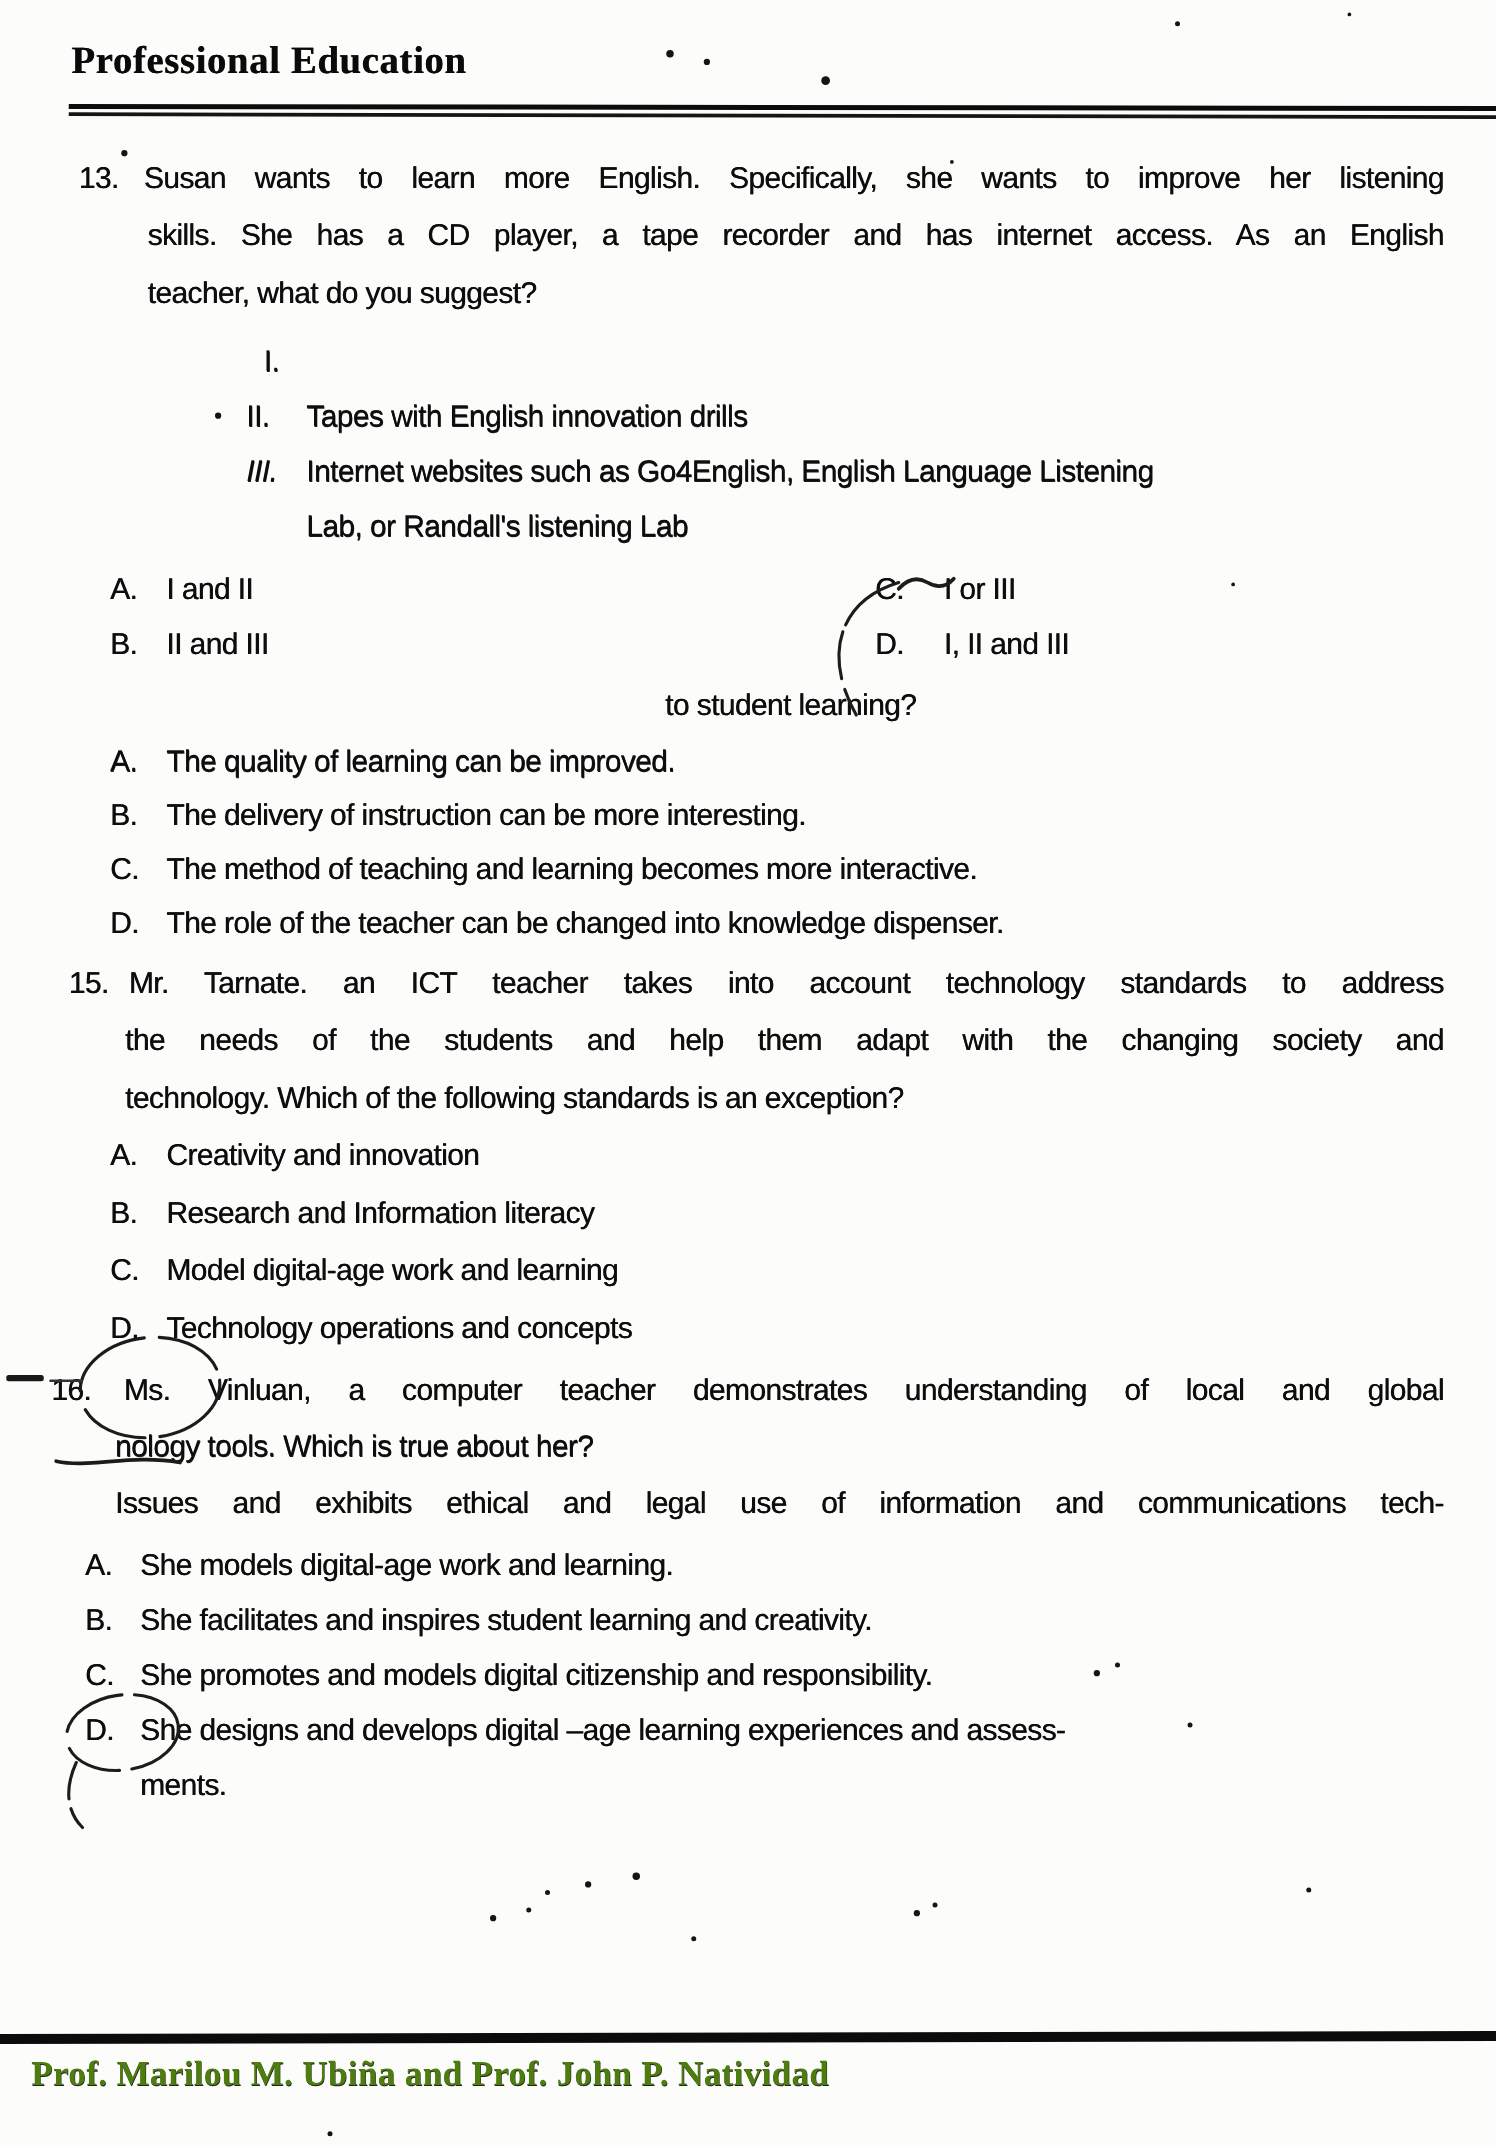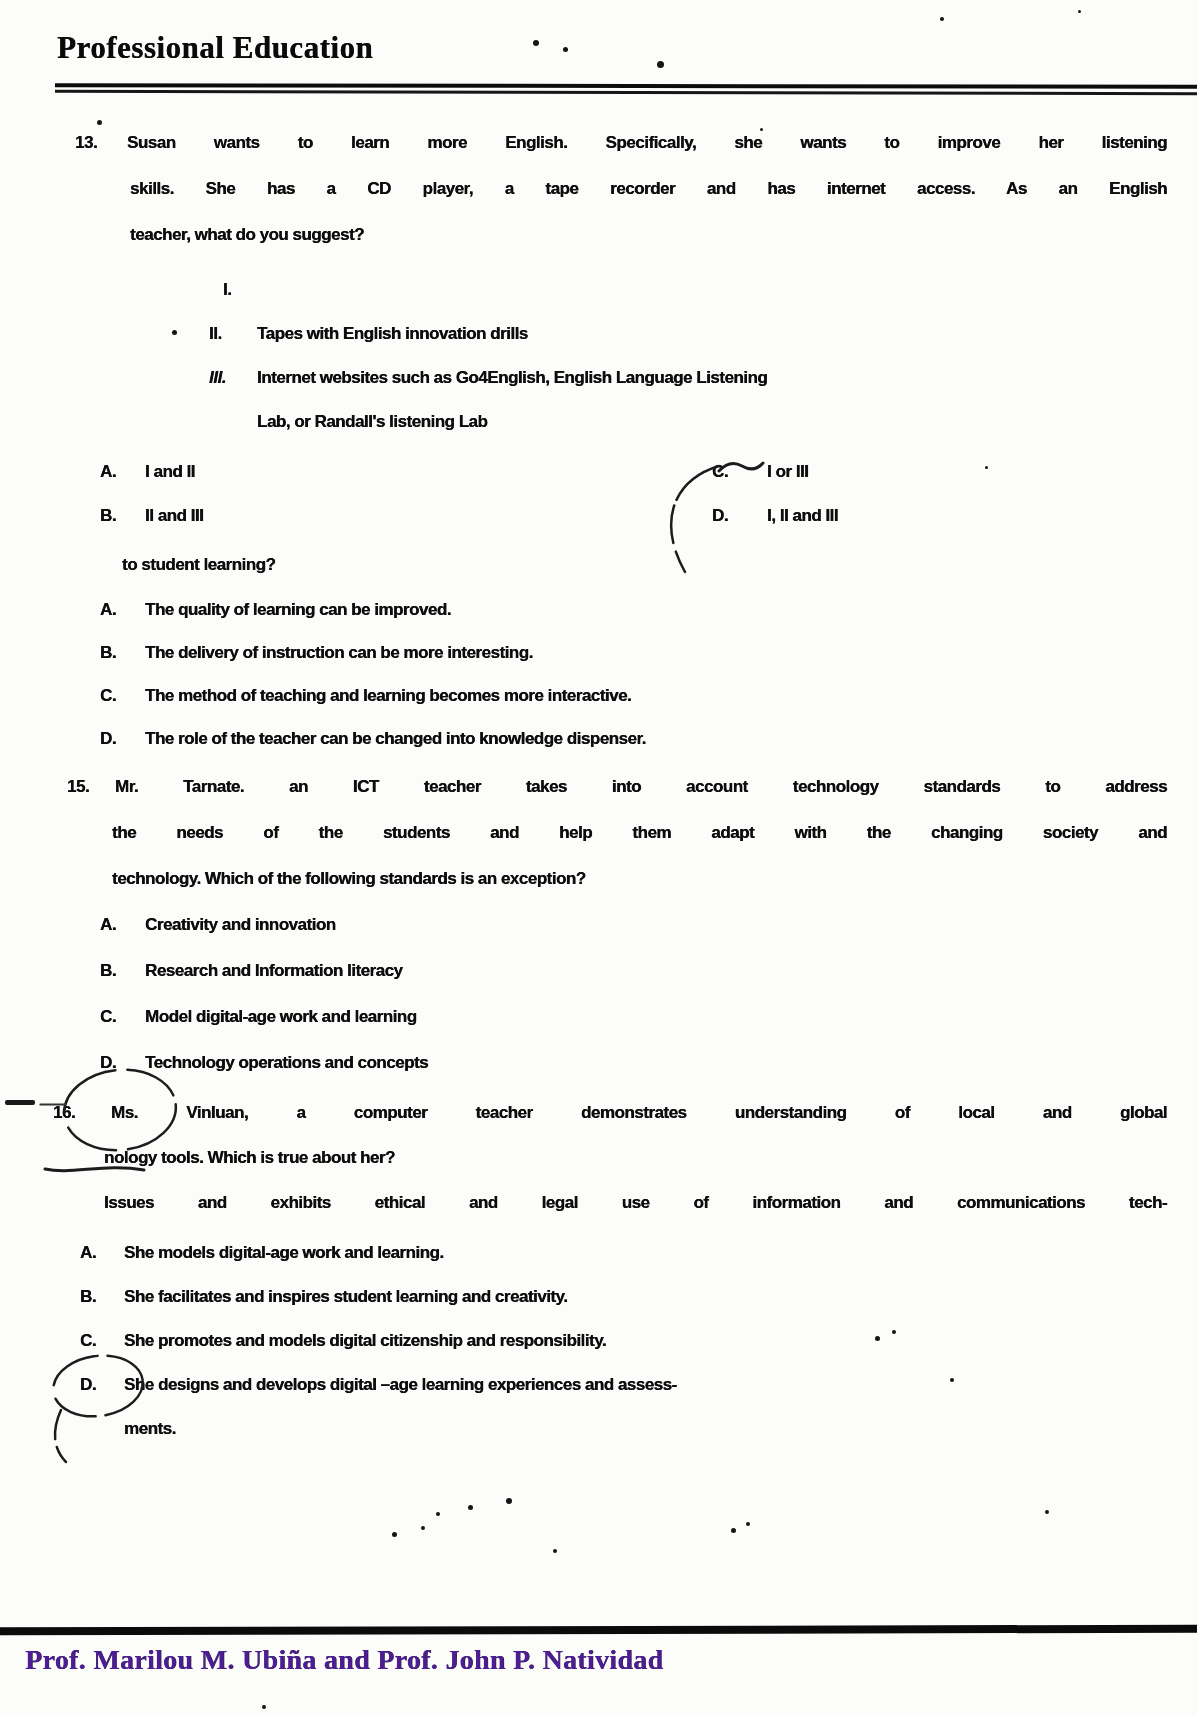--- a/index.html
+++ b/index.html
@@ -21,40 +21,40 @@
     font-weight: bold; font-size: 31px; letter-spacing: 0.5px;
     color: #0a0a0a;
     white-space: nowrap;
     text-shadow: 0.4px 0.4px 0 #222;
   }
   .rule-a { position: absolute; top: 84px; left: 55px; right: 0; height: 4px; background: #0c0c0c; transform: rotate(0.08deg); }
   .rule-b { position: absolute; top: 91px; left: 55px; right: 0; height: 3px; background: #161616; transform: rotate(0.12deg); }
 
   
   .content {
-    position: absolute; top: 120px; left: 67px; width: 1100px;
-    font-weight: bold; font-size: 17px; letter-spacing: -0.5px;
+    position: absolute; top: 120px; left: 55px; width: 1100px;
+    font-weight: normal; font-size: 24px; letter-spacing: -0.5px;
     white-space: nowrap;
     text-shadow: 0.35px 0.35px 0 #1a1a1a;
   }
   .qrow { display: flex; }
   .lh46 { line-height: 46px; }
   .lh45 { line-height: 45px; }
   .lh44 { line-height: 44px; }
   .lh43 { line-height: 43px; }
   .qnum { flex: none; box-sizing: border-box; }
   .num13 { width: 60px; padding-left: 8px; }
   .num14 { width: 55px; padding-left: 2px; }
   .num15 { width: 48px; }
   .num16 { width: 58px; }
   .row16 { margin-left: -14px; }
   .qtext { flex: 1; min-width: 0; }
   .just { text-align: justify; text-align-last: justify; }
   .cont13 { padding-left: 63px; }
-  .cont14 { padding-left: 55px; }
+  .cont14 { padding-left: 55px; text-align: center; }
   .cont15 { padding-left: 45px; }
   .cont16 { padding-left: 37px; }
 
   .roman-block { margin-top: 10px; }
   .romrow { display: flex; padding-left: 142px; }
   .romnum { flex: none; width: 48px; }
   .rom-i { padding-left: 14px; box-sizing: border-box; }
   .rom-iii { font-style: italic; }
   .romcont { padding-left: 190px; }
 
@@ -68,21 +68,21 @@
   .opt16 { padding-left: 13px; }
   .opt16 .optletter { width: 44px; }
   .ments { padding-left: 57px; }
 
   
   .footer-rule { position: absolute; top: 1626px; left: 0; right: 0; height: 8px; background: #0b0b0b; transform: rotate(-0.12deg); }
   .footer-authors {
     position: absolute; top: 1644px; left: 25px;
     font-family: "Liberation Serif", serif;
     font-weight: bold; font-size: 28px; letter-spacing: 0.3px;
-    color: #4c1d95; white-space: nowrap;
+    color: #4d7c0f; white-space: nowrap;
     text-shadow: 0.4px 0.4px 0 #222;
   }
 
   
   .mark { position: absolute; pointer-events: none; }
   .mark path, .mark ellipse { fill: none; stroke: #1c1c1c; stroke-linecap: round; }
   .speck { position: absolute; background: #141414; border-radius: 50%; }
   .dash-margin { position: absolute; left: 5px; top: 1100px; width: 30px; height: 5px; background: #1a1a1a; border-radius: 2px; box-shadow: 33px 2px 0 -1.5px #333; }
 </style>
 </head>

